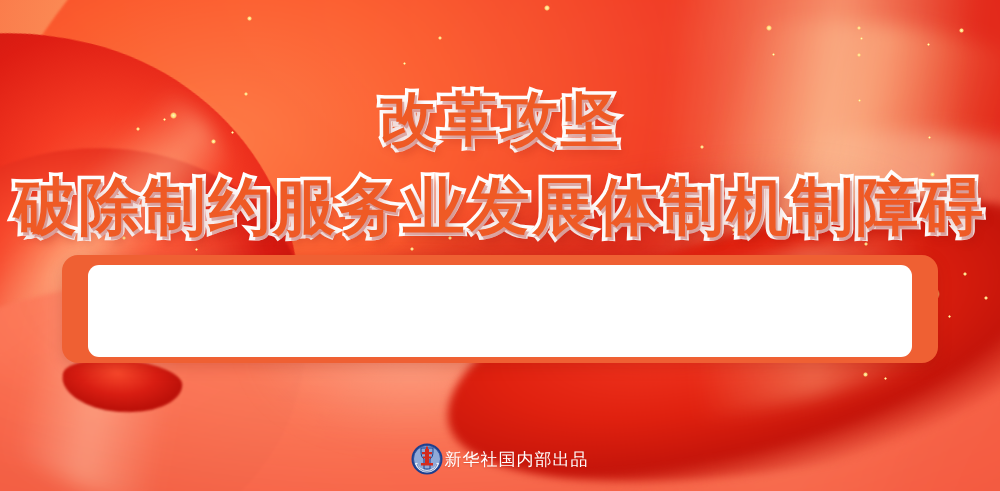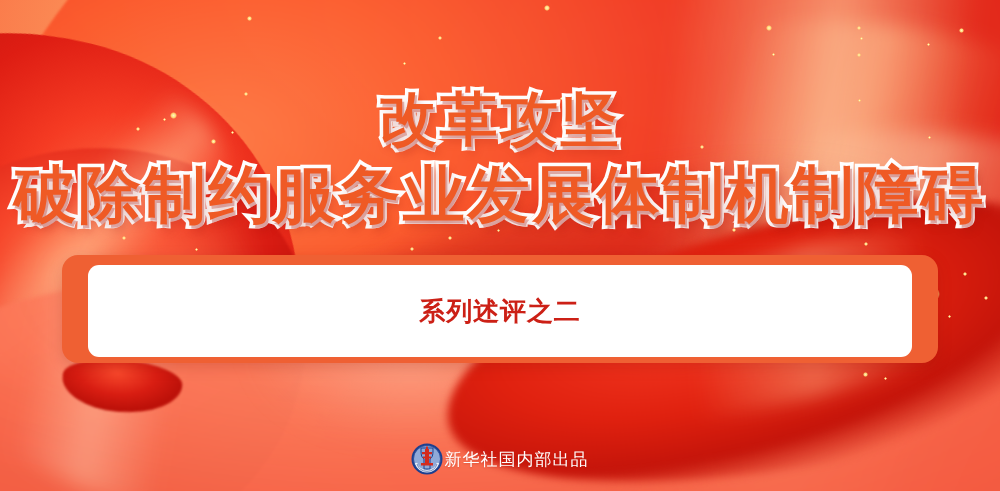--- a/index.html
+++ b/index.html
@@ -194,21 +194,21 @@
     letter-spacing: .045em;
     line-height: 1;
     -webkit-text-stroke: 7px #ffffff;
     paint-order: stroke fill;
     text-shadow:
       2px 3px 0 rgba(170,24,12,.30),
       4px 6px 9px rgba(150,20,10,.26);
     white-space: nowrap;
   }
   .title-line.l1 { font-size: 58px; }
-  .title-line.l2 { font-size: 62px; margin-top: 16px; }
+  .title-line.l2 { font-size: 62px; margin-top: 28px; }
 
   
   .sub-frame {
     position: absolute;
     left: 62px; top: 255px;
     width: 876px; height: 108px;
     background: #ef6033;
     border-radius: 16px;
     box-shadow: 0 4px 14px rgba(140,20,10,.22);
     z-index: 6;
@@ -322,21 +322,20 @@
     <div class="sp" style="left:884px;top:377px;width:3px;height:3px;"></div>
   </div>
 
   <div class="headline">
     <div class="title-line l1">改革攻坚</div>
     <div class="title-line l2">破除制约服务业发展体制机制障碍</div>
   </div>
 
   <div class="sub-frame">
     <div class="sub-card">
-      <div class="sub-line">系列述评之二</div>
     </div>
   </div>
 
   <div class="footer">
     <span class="footer-logo">
       <svg viewBox="0 0 64 64" width="32" height="32" aria-hidden="true">
         <circle cx="32" cy="32" r="31" fill="#1d3f8f"></circle>
         <circle cx="32" cy="32" r="27" fill="#8fa9d8"></circle>
         <circle cx="32" cy="32" r="27" fill="none" stroke="#1d3f8f" stroke-width="1.4"></circle>
         <path d="M32 7 A25 25 0 0 1 32 7" fill="none"></path>

